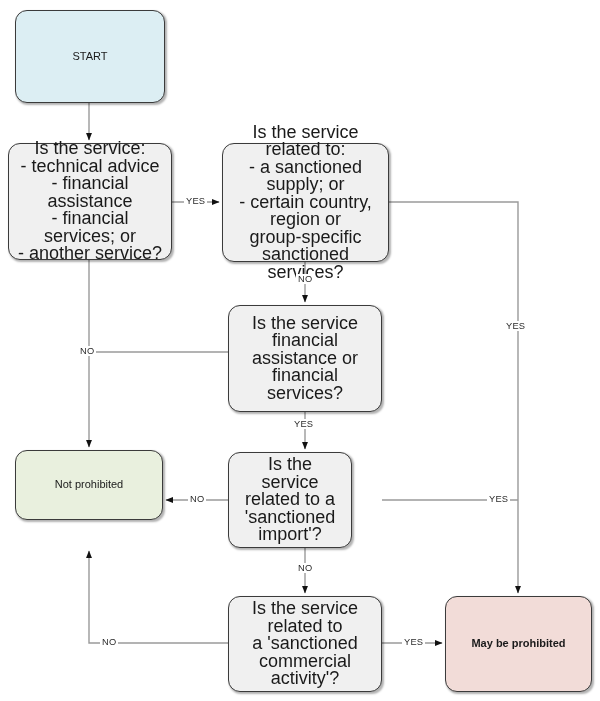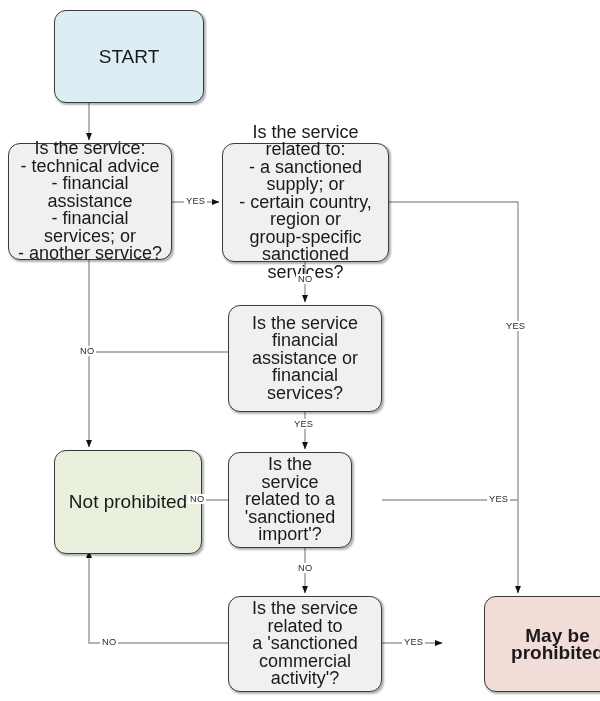--- a/index.html
+++ b/index.html
@@ -34,21 +34,21 @@
     justify-content: center;
     text-align: center;
     color: #1a1a1a;
     font-size: 18px;
     line-height: 17.5px;
     padding: 4px 8px;
     box-shadow: 1.5px 1.5px 2px rgba(0,0,0,0.30);
     z-index: 2;
     white-space: pre-line;
   }
-  .node.terminal { font-size: 19px; margin-left: 39px; }
+  .node.terminal { font-size: 11px; }
   .edge-label {
     position: absolute;
     font-size: 9.3px;
     letter-spacing: 0.2px;
     color: #2b2b2b;
     background: #ffffff;
     padding: 0 2px;
     z-index: 3;
     white-space: nowrap;
   }
@@ -119,21 +119,21 @@
   <div class="node" style="left:228px; top:452px; width:124px; height:96px; background:#f0f0f0;">
     <span>Is the service related to a 'sanctioned import'?</span>
   </div>
 
   <div class="node" style="left:228px; top:596px; width:154px; height:96px; background:#f0f0f0;justify-content:flex-end;">
     <span>Is the service related to
 a 'sanctioned
 commercial activity'?</span>
   </div>
 
-  <div class="node terminal" style="left:15px; top:450px; width:148px; height:104px; background:#e9f0de;">
+  <div class="node terminal" style="left:15px; top:450px; width:148px; height:70px; background:#e9f0de;">
     <span>Not prohibited</span>
   </div>
 
   <div class="node terminal" style="left:445px; top:596px; width:147px; height:96px; background:#f2dcd8;font-weight:bold;">
     <span>May be prohibited</span>
   </div>
 
   <div class="edge-label" style="left:184px; top:196px;">YES</div>
 
   <div class="edge-label" style="left:296px; top:274px;">NO</div>

